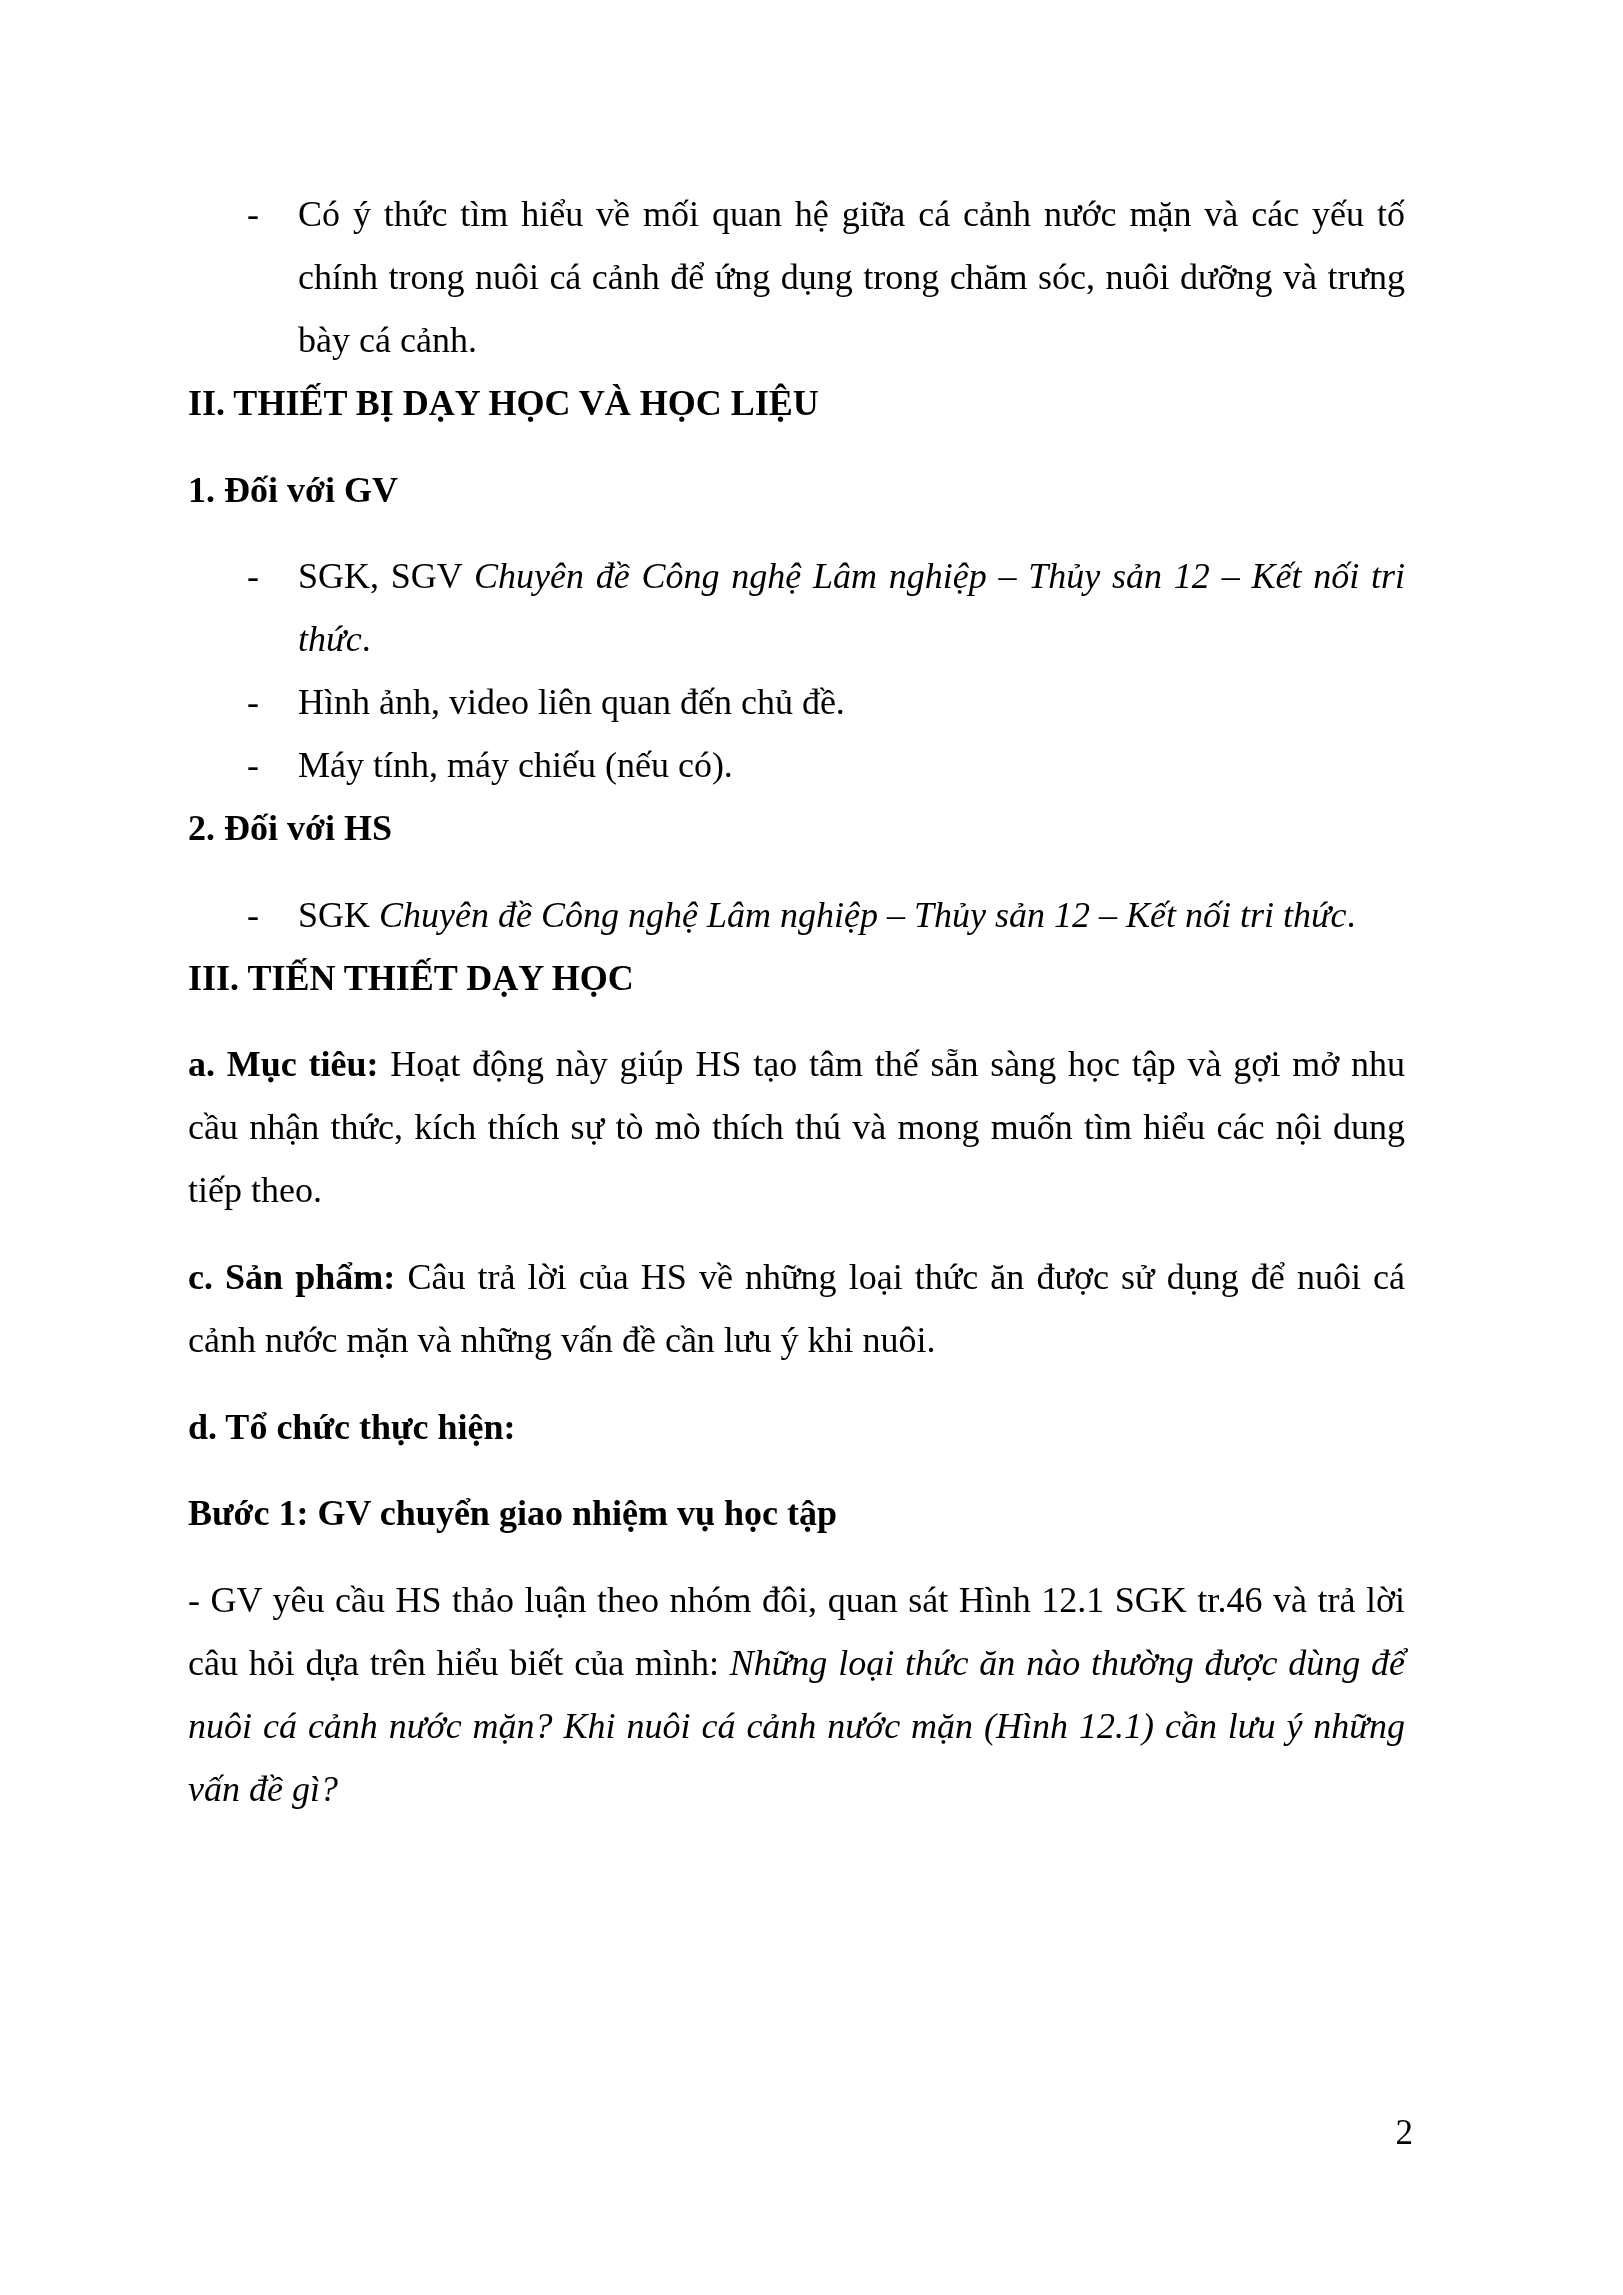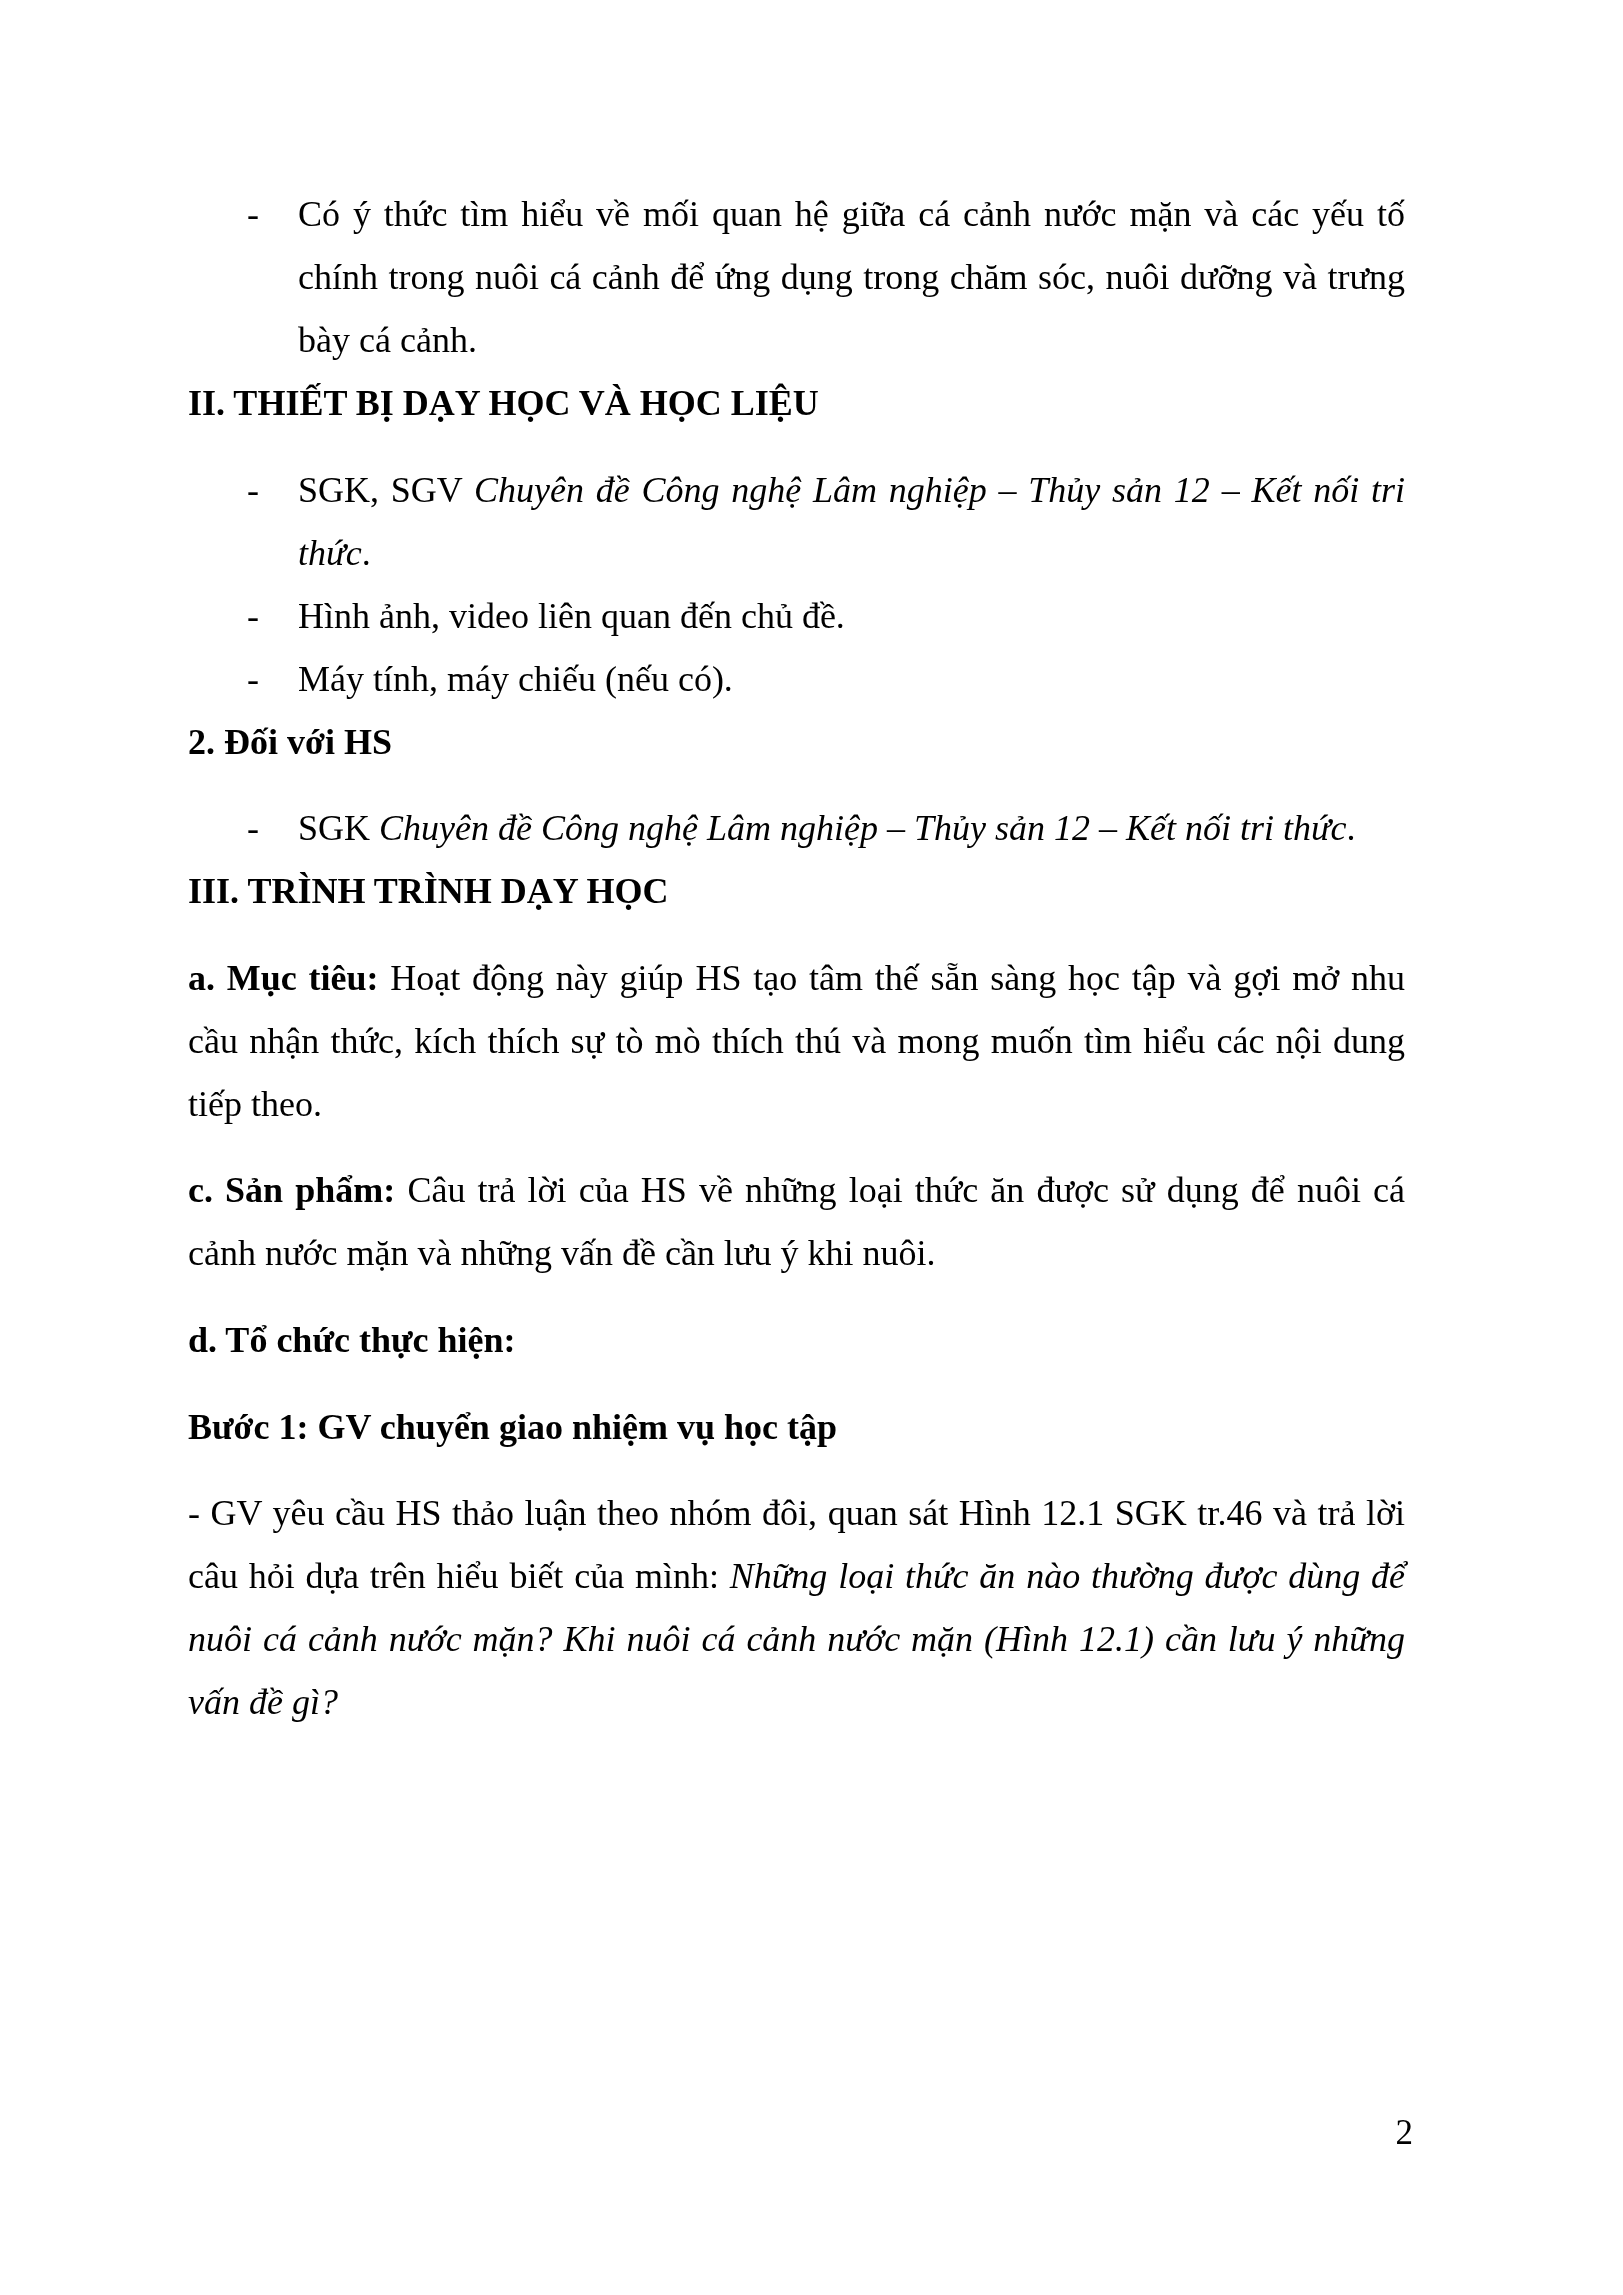--- a/index.html
+++ b/index.html
@@ -57,26 +57,27 @@
     color: #000000;
   }
 </style>
 </head>
 <body>
 
 <div class="page">
   <div class="content">
       <div class="p bullet"><span class="marker">-</span><span class="r n">Có ý thức tìm hiểu về mối quan hệ giữa cá cảnh nước mặn và các yếu tố chính trong nuôi cá cảnh để ứng dụng trong chăm sóc, nuôi dưỡng và trưng bày cá cảnh.</span></div>
       <div class="p heading"><span class="r b">II. THIẾT BỊ DẠY HỌC VÀ HỌC LIỆU</span></div>
+      <div class="p heading"><span class="r b">1. Đối với GV</span></div>
       <div class="p bullet"><span class="marker">-</span><span class="r n">SGK, SGV </span><span class="r i">Chuyên đề Công nghệ Lâm nghiệp – Thủy sản 12 – Kết nối tri thức</span><span class="r n">.</span></div>
       <div class="p bullet"><span class="marker">-</span><span class="r n">Hình ảnh, video liên quan đến chủ đề.</span></div>
       <div class="p bullet"><span class="marker">-</span><span class="r n">Máy tính, máy chiếu (nếu có).</span></div>
       <div class="p heading"><span class="r b">2. Đối với HS</span></div>
       <div class="p bullet"><span class="marker">-</span><span class="r n">SGK </span><span class="r i">Chuyên đề Công nghệ Lâm nghiệp – Thủy sản 12 – Kết nối tri thức</span><span class="r n">.</span></div>
-      <div class="p heading"><span class="r b">III. TRÌNH TRÌNH DẠY HỌC</span></div>
+      <div class="p heading"><span class="r b">III. TIẾN THIẾT DẠY HỌC</span></div>
       <div class="p body"><span class="r b">a. Mục tiêu: </span><span class="r n">Hoạt động này giúp HS tạo tâm thế sẵn sàng học tập và gợi mở nhu cầu nhận thức, kích thích sự tò mò thích thú và mong muốn tìm hiểu các nội dung tiếp theo.</span></div>
       <div class="p body"><span class="r b">c. Sản phẩm: </span><span class="r n">Câu trả lời của HS về những loại thức ăn được sử dụng để nuôi cá cảnh nước mặn và những vấn đề cần lưu ý khi nuôi.</span></div>
       <div class="p heading"><span class="r b">d. Tổ chức thực hiện:</span></div>
       <div class="p heading"><span class="r b">Bước 1: GV chuyển giao nhiệm vụ học tập</span></div>
       <div class="p body"><span class="r n">- GV yêu cầu HS thảo luận theo nhóm đôi, quan sát Hình 12.1 SGK tr.46 và trả lời câu hỏi dựa trên hiểu biết của mình: </span><span class="r i">Những loại thức ăn nào thường được dùng để nuôi cá cảnh nước mặn? Khi nuôi cá cảnh nước mặn (Hình 12.1) cần lưu ý những vấn đề gì?</span></div>
     </div>
   <div class="page-number">2</div>
 </div>
 
 

